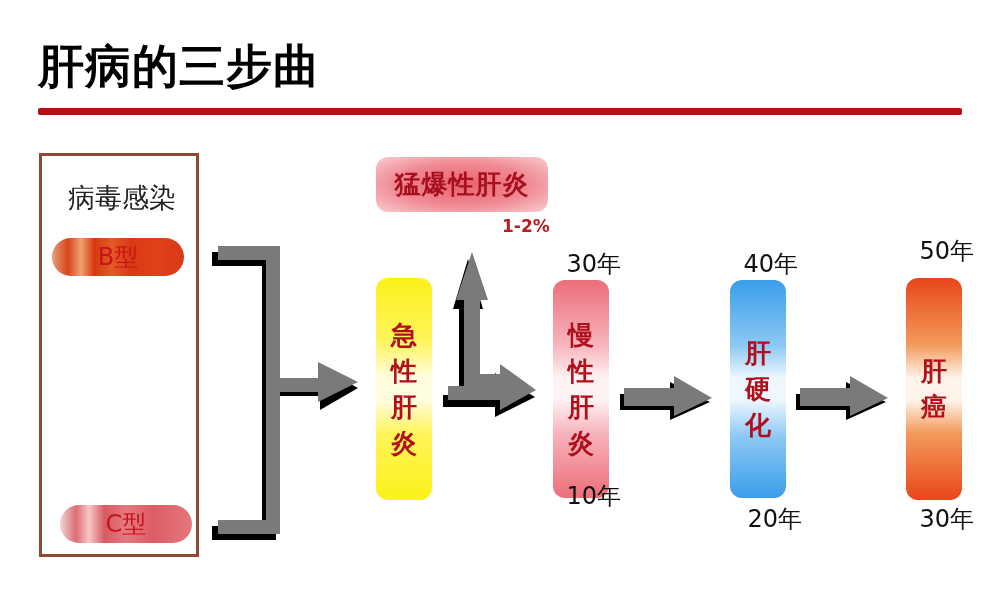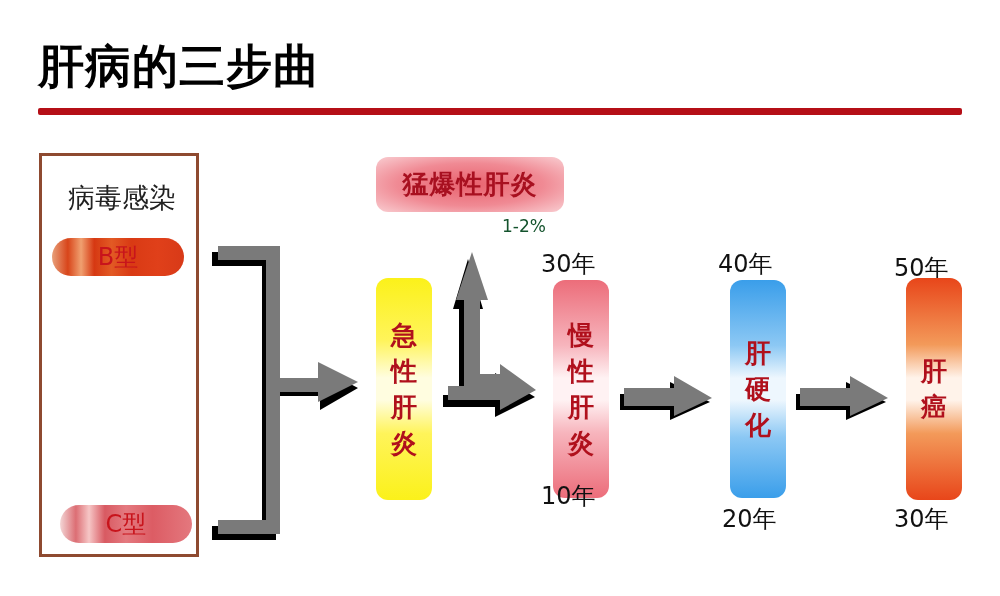--- a/index.html
+++ b/index.html
@@ -52,28 +52,28 @@
     background: linear-gradient(180deg, #ec6d7a 0%, #f7b5bd 30%, #fff2f3 45%, #fff2f3 55%, #f7b5bd 70%, #ec6d7a 100%);
   }
   .bar-cirrhosis {
     left: 730px; top: 280px; height: 218px;
     background: linear-gradient(180deg, #3a9eea 0%, #8cc8f4 30%, #eef7fe 45%, #eef7fe 55%, #8cc8f4 72%, #3a9eea 100%);
   }
   .bar-cancer {
     left: 906px; top: 278px; height: 222px;
     background: linear-gradient(180deg, #e8461a 0%, #f39a5a 30%, #fff3ea 45%, #fff3ea 55%, #f39a5a 70%, #e8461a 100%);
   }
-  .year { font-size: 24px; color: #111; width: 80px; text-align: left; }
+  .year { font-size: 24px; color: #111; width: 80px; text-align: right; }
   .fulminant {
-    left: 376px; top: 157px; width: 188px; height: 55px; border-radius: 12px;
+    left: 376px; top: 157px; width: 172px; height: 55px; border-radius: 12px;
     background: radial-gradient(ellipse at center, #e8626e 0%, #f08a94 55%, #f9cdd1 100%);
     display: flex; align-items: center; justify-content: center;
     font-size: 26px; font-weight: bold; color: #a81020; letter-spacing: 1px;
   }
-  .pct { left: 502px; top: 216px; font-size: 17px; color: #14532d; }
+  .pct { left: 502px; top: 216px; font-size: 17px; color: #b91c1c; font-weight: bold; }
   svg { position: absolute; left: 0; top: 0; }
 </style>
 </head>
 <body>
 
 <div class="abs title">肝病的三步曲</div>
 <div class="abs title-rule"></div>
 
 <div class="abs infect-box"></div>
 <div class="abs infect-label">病毒感染</div>
@@ -133,18 +133,18 @@
 <div class="abs year" style="left:541px; top:480px;">10年</div>
 
 <div class="abs year" style="left:718px; top:248px;">40年</div>
 <div class="abs stage-bar bar-cirrhosis">
   <span>肝</span>
   <span>硬</span>
   <span>化</span>
 </div>
 <div class="abs year" style="left:722px; top:503px;">20年</div>
 
-<div class="abs year" style="left:894px; top:252px;">50年</div>
+<div class="abs year" style="left:894px; top:235px;">50年</div>
 <div class="abs stage-bar bar-cancer">
   <span>肝</span>
   <span>癌</span>
 </div>
 <div class="abs year" style="left:894px; top:503px;">30年</div>
 
 </body></html>

